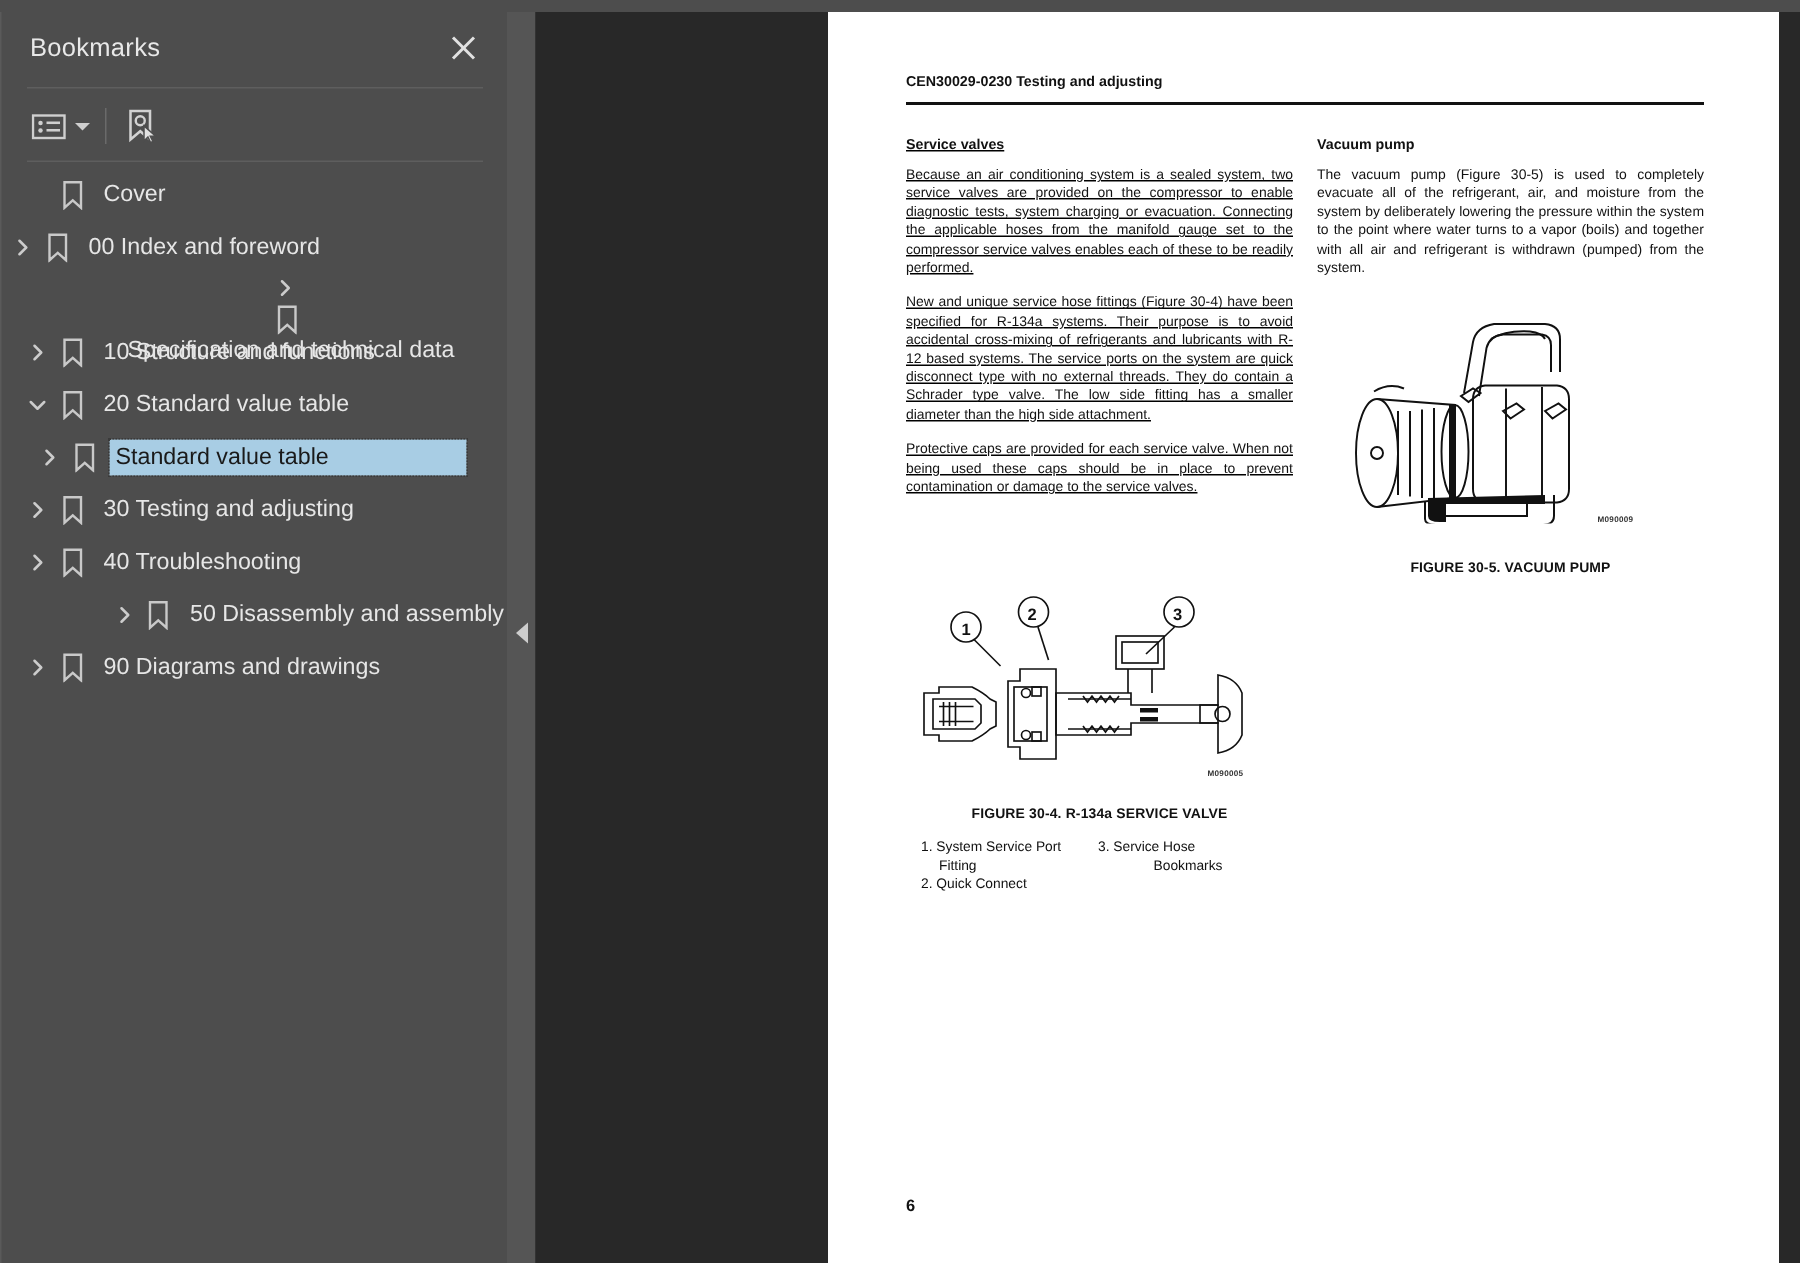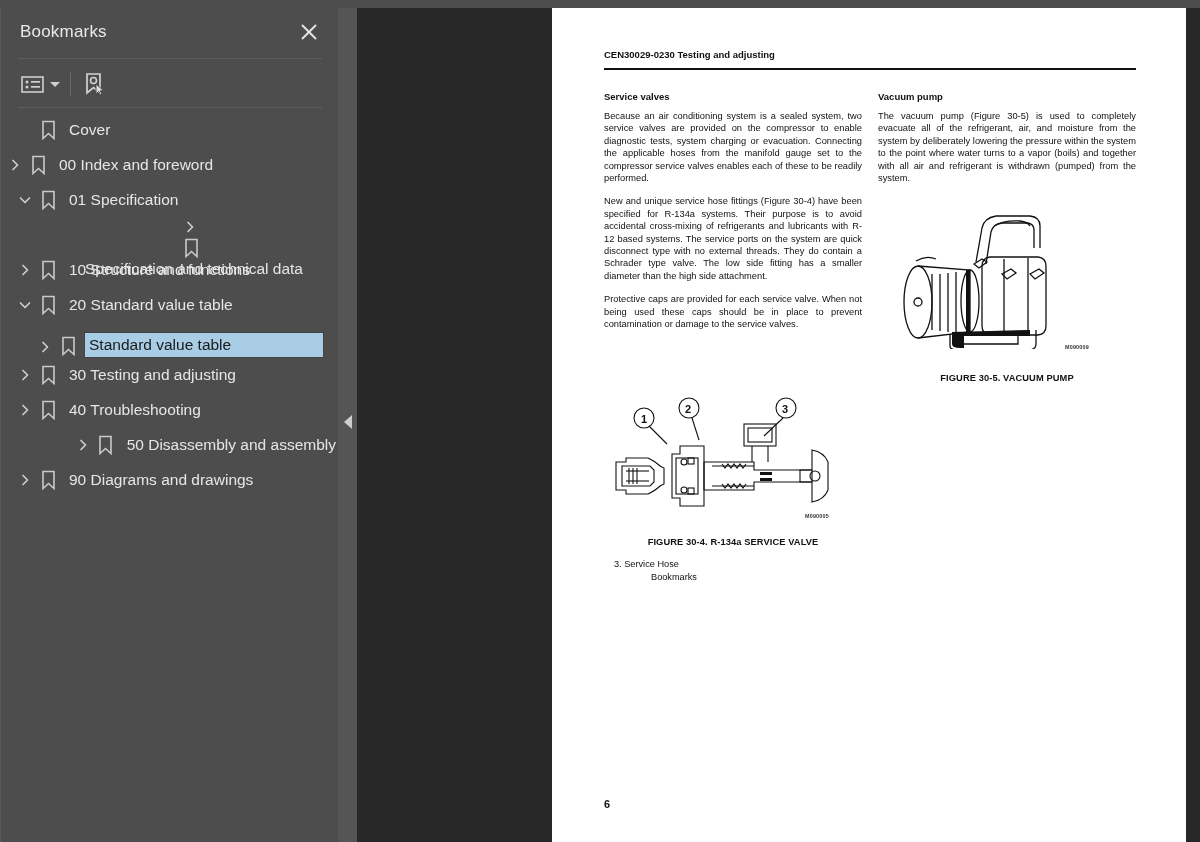--- a/index.html
+++ b/index.html
@@ -125,21 +125,21 @@
     position: absolute; left: 52px; top: 41px; width: 532px;
     display: flex; justify-content: flex-start; align-items: flex-end;
     font-size: 9.5px; font-weight: bold; color: #111;
   }
   .pg-head-rule {
     position: absolute; left: 52px; top: 60px; width: 532px;
     height: 1.6px; background: #111;
   }
 
   .col { position: absolute; width: 258px; }
-  .col.left { left: 52px; top: 83px; }
+  .col.left { left: 52px; top: 83px; text-decoration: underline; }
   .col.right { left: 326px; top: 83px; }
 
   .sec-title {
     font-size: 9.5px; font-weight: bold; color: #111; margin: 0 0 8px 0;
   }
   .body-p {
     font-size: 9.3px; color: #111; line-height: 12.4px;
     text-align: justify; margin: 0 0 11px 0;
   }
   .body-p:last-child { margin-bottom: 0; }
@@ -226,73 +226,60 @@
               <path fill="none" stroke="#cccccc" stroke-width="1.7" stroke-linecap="round" stroke-linejoin="round" d="M5 2.5 L9.5 7 L5 11.5"></path>
             </svg>
           </div>
           <div class="bm-icon">
             <svg width="15" height="20" viewBox="0 0 15 20">
               <path d="M2 1.5 h11 v17 l-5.5 -5 L2 18.5 Z" fill="none" stroke="#c9c9c9" stroke-width="1.6"></path>
             </svg>
           </div>
           <div class="bm-label">00 Index and foreword</div>
         </div>
+        <div class="tree-row" style="padding-left: 41px; flex-direction: column;">
+          <div class="twisty">
+            <svg width="14" height="14" viewBox="0 0 14 14">
+              <path fill="none" stroke="#cccccc" stroke-width="1.7" stroke-linecap="round" stroke-linejoin="round" d="M5 2.5 L9.5 7 L5 11.5"></path>
+            </svg>
+          </div>
+          <div class="bm-icon">
+            <svg width="15" height="20" viewBox="0 0 15 20">
+              <path d="M2 1.5 h11 v17 l-5.5 -5 L2 18.5 Z" fill="none" stroke="#c9c9c9" stroke-width="1.6"></path>
+            </svg>
+          </div>
+          <div class="bm-label">Specification and technical data</div>
+        </div>
+        <div class="tree-row" style="padding-left: 14px;">
+          <div class="twisty">
+            <svg width="14" height="14" viewBox="0 0 14 14">
+              <path fill="none" stroke="#cccccc" stroke-width="1.7" stroke-linecap="round" stroke-linejoin="round" d="M5 2.5 L9.5 7 L5 11.5"></path>
+            </svg>
+          </div>
+          <div class="bm-icon">
+            <svg width="15" height="20" viewBox="0 0 15 20">
+              <path d="M2 1.5 h11 v17 l-5.5 -5 L2 18.5 Z" fill="none" stroke="#c9c9c9" stroke-width="1.6"></path>
+            </svg>
+          </div>
+          <div class="bm-label">10 Structure and functions</div>
+        </div>
         <div class="tree-row" style="padding-left: 14px;">
           <div class="twisty">
             <svg width="14" height="14" viewBox="0 0 14 14">
               <path fill="none" stroke="#cccccc" stroke-width="1.7" stroke-linecap="round" stroke-linejoin="round" d="M2.5 5 L7 9.5 L11.5 5"></path>
             </svg>
           </div>
           <div class="bm-icon">
             <svg width="15" height="20" viewBox="0 0 15 20">
               <path d="M2 1.5 h11 v17 l-5.5 -5 L2 18.5 Z" fill="none" stroke="#c9c9c9" stroke-width="1.6"></path>
             </svg>
           </div>
-          <div class="bm-label">01 Specification</div>
-        </div>
-        <div class="tree-row" style="padding-left: 41px; flex-direction: column;">
-          <div class="twisty">
-            <svg width="14" height="14" viewBox="0 0 14 14">
-              <path fill="none" stroke="#cccccc" stroke-width="1.7" stroke-linecap="round" stroke-linejoin="round" d="M5 2.5 L9.5 7 L5 11.5"></path>
-            </svg>
-          </div>
-          <div class="bm-icon">
-            <svg width="15" height="20" viewBox="0 0 15 20">
-              <path d="M2 1.5 h11 v17 l-5.5 -5 L2 18.5 Z" fill="none" stroke="#c9c9c9" stroke-width="1.6"></path>
-            </svg>
-          </div>
-          <div class="bm-label">Specification and technical data</div>
-        </div>
-        <div class="tree-row" style="padding-left: 14px;">
-          <div class="twisty">
-            <svg width="14" height="14" viewBox="0 0 14 14">
-              <path fill="none" stroke="#cccccc" stroke-width="1.7" stroke-linecap="round" stroke-linejoin="round" d="M5 2.5 L9.5 7 L5 11.5"></path>
-            </svg>
-          </div>
-          <div class="bm-icon">
-            <svg width="15" height="20" viewBox="0 0 15 20">
-              <path d="M2 1.5 h11 v17 l-5.5 -5 L2 18.5 Z" fill="none" stroke="#c9c9c9" stroke-width="1.6"></path>
-            </svg>
-          </div>
-          <div class="bm-label">10 Structure and functions</div>
-        </div>
-        <div class="tree-row" style="padding-left: 14px;">
-          <div class="twisty">
-            <svg width="14" height="14" viewBox="0 0 14 14">
-              <path fill="none" stroke="#cccccc" stroke-width="1.7" stroke-linecap="round" stroke-linejoin="round" d="M2.5 5 L7 9.5 L11.5 5"></path>
-            </svg>
-          </div>
-          <div class="bm-icon">
-            <svg width="15" height="20" viewBox="0 0 15 20">
-              <path d="M2 1.5 h11 v17 l-5.5 -5 L2 18.5 Z" fill="none" stroke="#c9c9c9" stroke-width="1.6"></path>
-            </svg>
-          </div>
           <div class="bm-label">20 Standard value table</div>
         </div>
-        <div class="tree-row selected" style="padding-left: 34px; align-items: flex-end;">
+        <div class="tree-row selected" style="padding-left: 22px;">
           <div class="twisty">
             <svg width="14" height="14" viewBox="0 0 14 14">
               <path fill="none" stroke="#cccccc" stroke-width="1.7" stroke-linecap="round" stroke-linejoin="round" d="M5 2.5 L9.5 7 L5 11.5"></path>
             </svg>
           </div>
           <div class="bm-icon">
             <svg width="15" height="20" viewBox="0 0 15 20">
               <path d="M2 1.5 h11 v17 l-5.5 -5 L2 18.5 Z" fill="none" stroke="#c9c9c9" stroke-width="1.6"></path>
             </svg>
           </div>
@@ -423,20 +410,25 @@
           <text x="81" y="17" font-family="Liberation Sans, sans-serif" font-size="11" font-weight="bold">2</text>
           <text x="178" y="17" font-family="Liberation Sans, sans-serif" font-size="11" font-weight="bold">3</text>
         </g>
       </svg>
     </div>
     <div class="fig-id" style="position:absolute; left:253px; top:505px;">M090005</div>
     <div class="fig-cap" style="position:absolute; left:52px; top:529px; width:258px;">FIGURE 30-4. R-134a SERVICE VALVE</div>
 
     <div class="legend" style="left:62px; top:550px; width:248px;">
       <div class="legend-cols">
+        <div class="legend-col-1">
+          <div>1. System Service Port</div>
+          <div class="legend-ind">Fitting</div>
+          <div>2. Quick Connect</div>
+        </div>
         <div class="legend-col-2">
           <div>3. Service Hose</div>
           <div class="legend-center">Bookmarks</div>
         </div>
       </div>
     </div>
 
     <div class="col right">
       <div class="sec-title">Vacuum pump</div>
       <p class="body-p">The vacuum pump (Figure 30-5) is used to completely evacuate all of the refrigerant, air, and moisture from the system by deliberately lowering the pressure within the system to the point where water turns to a vapor (boils) and together with all air and refrigerant is withdrawn (pumped) from the system.</p>

